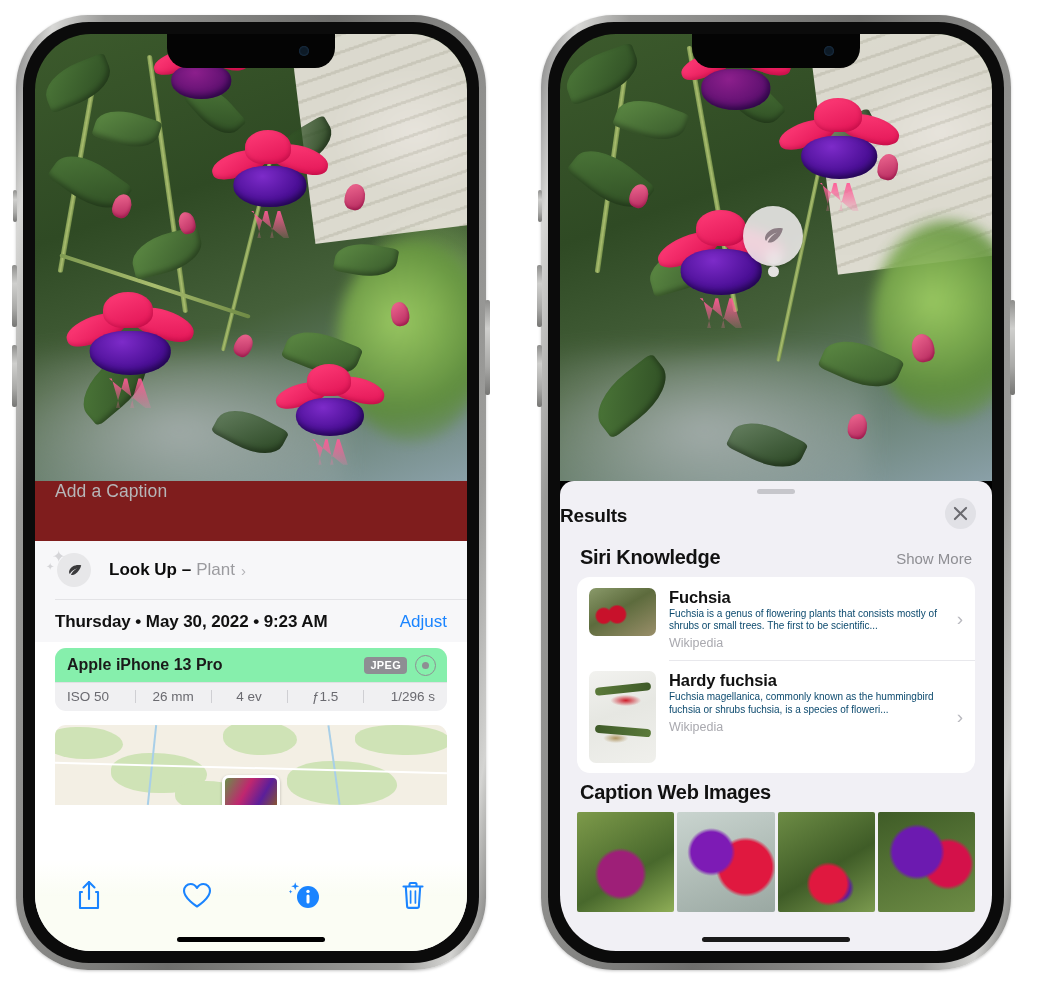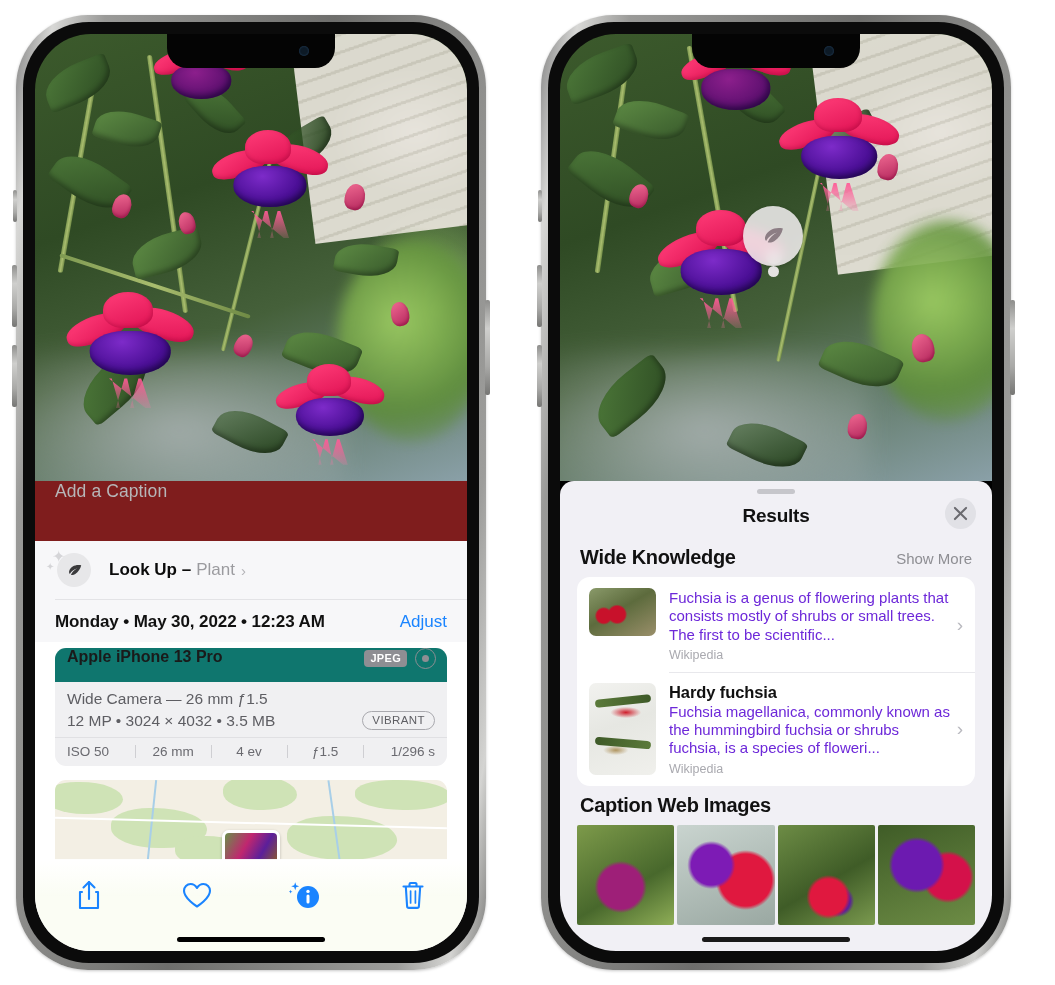--- a/index.html
+++ b/index.html
@@ -314,24 +314,24 @@
     color: #777;
   }
 
   .camera-card {
     margin: 6px 20px 0 20px;
     background: #f0f0f2;
     border-radius: 11px;
     overflow: hidden;
   }
   .cam-head {
-    background: #0f766e;
+    background: #86efac;
     height: 34px;
     display: flex;
-    align-items: flex-start;
+    align-items: center;
     justify-content: space-between;
     padding: 0 11px 0 12px;
   }
   .cam-model {
     font-size: 16px;
     font-weight: bold;
     color: #1a1a1a;
   }
   .cam-head-right {
     display: flex;
@@ -478,21 +478,21 @@
     width: 38px; height: 5px;
     border-radius: 3px;
     background: #c6c6cb;
     margin: 8px auto 0 auto;
   }
   .results-head {
     position: relative;
     height: 44px;
     display: flex;
     align-items: center;
-    justify-content: center;
+    justify-content: flex-start;
   }
   .results-title {
     font-size: 19px;
     font-weight: bold;
     color: #111;
     letter-spacing: -0.2px;
   }
   .close-btn {
     position: absolute;
     right: 16px; top: 4px;
@@ -582,22 +582,22 @@
     flex: 1;
     min-width: 0;
   }
   .k-title {
     font-size: 16.5px;
     font-weight: bold;
     color: #111;
     letter-spacing: -0.1px;
   }
   .k-desc {
-    font-size: 15px;
-    color: #6d28d9;
+    font-size: 10px;
+    color: #0c4a6e;
     line-height: 1.22;
     margin-top: 1px;
   }
   .k-source {
     font-size: 12.5px;
     color: #a9a9af;
     margin-top: 4px;
   }
   .k-chev {
     align-self: center;
@@ -735,39 +735,32 @@
               <div class="lookup-text">
                 <span class="lookup-label">Look Up –</span>
                 <span class="lookup-value">Plant</span>
                 <span class="chev-sm">›</span>
               </div>
             </div>
             <div class="lookup-divider"></div>
 
             <div class="meta-block">
               <div class="meta-top">
-                <span class="meta-date">Monday • May 30, 2022 • 12:23 AM</span>
+                <span class="meta-date">Thursday • May 30, 2022 • 9:23 AM</span>
                 <span class="adjust-link">Adjust</span>
               </div>
             </div>
           </div>
 
           <div class="camera-card">
             <div class="cam-head">
               <span class="cam-model">Apple iPhone 13 Pro</span>
               <div class="cam-head-right">
                 <span class="jpeg-badge">JPEG</span>
                 <span class="aperture-icon"></span>
-              </div>
-            </div>
-            <div class="cam-body">
-              <div class="cam-line1">Wide Camera — 26 mm ƒ1.5</div>
-              <div class="cam-line2row">
-                <span class="cam-line2">12 MP • 3024 × 4032 • 3.5 MB</span>
-                <span class="vibrant-pill">VIBRANT</span>
               </div>
             </div>
             <div class="cam-exif">
               <span class="exif-cell">ISO 50</span>
               <span class="exif-sep"></span>
               <span class="exif-cell">26 mm</span>
               <span class="exif-sep"></span>
               <span class="exif-cell">4 ev</span>
               <span class="exif-sep"></span>
               <span class="exif-cell">ƒ1.5</span>
@@ -909,29 +902,30 @@
           <div class="results-head">
             <span class="results-title">Results</span>
             <div class="close-btn">
               <svg width="15" height="15" viewBox="0 0 14 14" aria-hidden="true">
                 <path d="M1.8 1.8 L12.2 12.2 M12.2 1.8 L1.8 12.2" stroke="#6b6b70" stroke-width="1.9" stroke-linecap="round"></path>
               </svg>
             </div>
           </div>
 
           <div class="section-head">
-            <span class="section-title">Wide Knowledge</span>
+            <span class="section-title">Siri Knowledge</span>
             <span class="show-more">Show More</span>
           </div>
 
           <div class="knowledge-card">
 
             <div class="k-row">
               <div class="k-thumb t1"></div>
               <div class="k-text">
+                <div class="k-title">Fuchsia</div>
                 <div class="k-desc">Fuchsia is a genus of flowering plants that consists mostly of shrubs or small trees. The first to be scientific...</div>
                 <div class="k-source">Wikipedia</div>
               </div>
               <span class="k-chev">›</span>
             </div>
 
             <div class="k-row">
               <div class="k-thumb t2"></div>
               <div class="k-text">
                 <div class="k-title">Hardy fuchsia</div>

